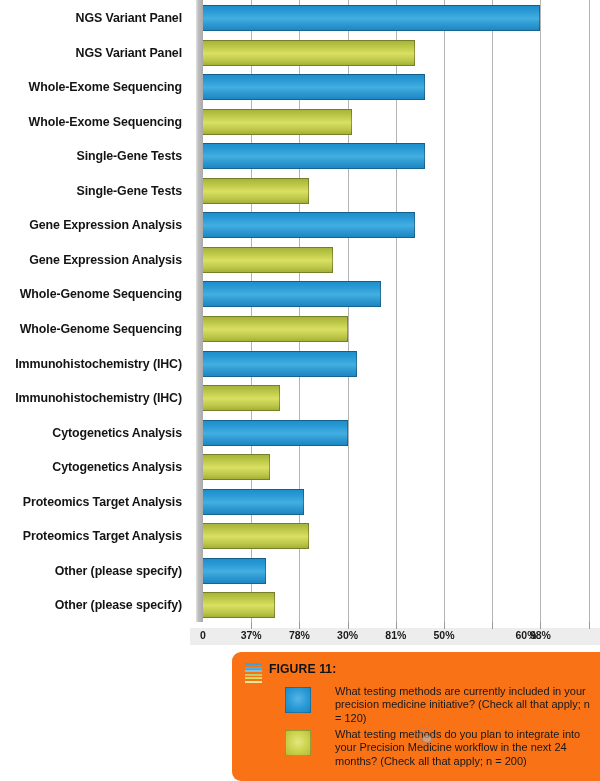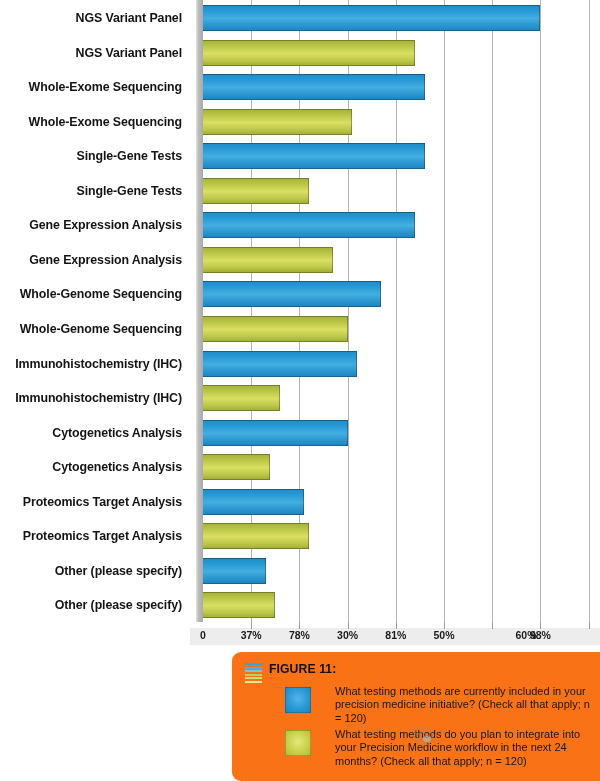--- a/index.html
+++ b/index.html
@@ -275,21 +275,21 @@
     </div>
     <div id="figure-title">FIGURE 11:</div>
 
     <div class="legend-row" style="top:33px;">
       <span class="legend-swatch blue"></span>
       <span class="legend-text">What testing methods are currently included in your precision medicine initiative? (Check all that apply; n = 120)</span>
     </div>
 
     <div class="legend-row" style="top:76px;">
       <span class="legend-swatch green"></span>
-      <span class="legend-text">What testing methods do you plan to integrate into your Precision Medicine workflow in the next 24 months? (Check all that apply; n = 120)</span>
+      <span class="legend-text">What testing methods do you plan to integrate into your Precision Medicine workflow in the next 24 months? (Check all that apply; n = 200)</span>
     </div>
   </div>
 
   <div id="watermark">
     <span id="watermark-logo"></span>
   </div>
 
 </div>
 
 </body></html>

